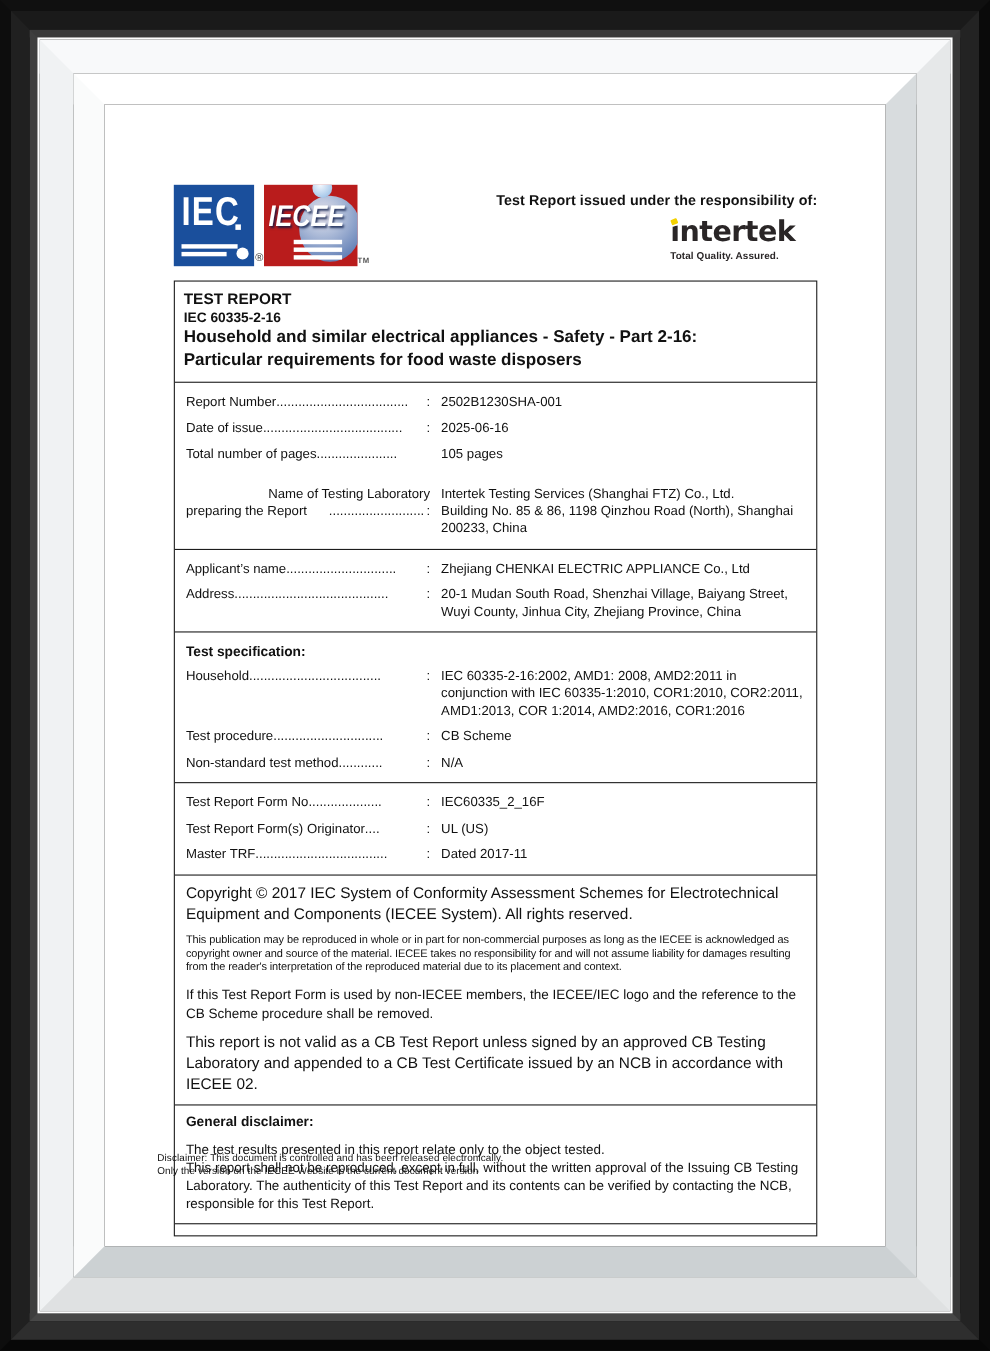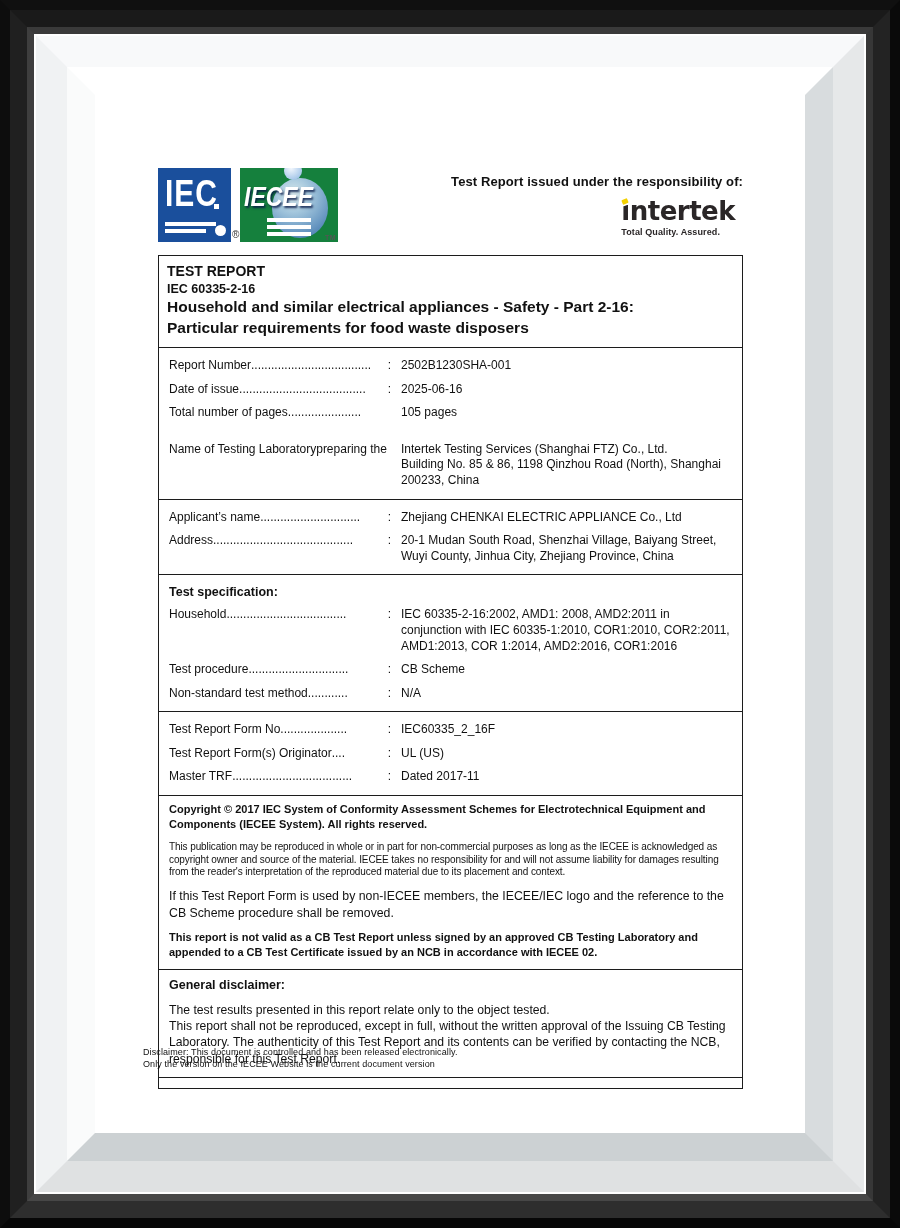--- a/index.html
+++ b/index.html
@@ -22,34 +22,34 @@
 
   .iec-box { width:73px; height:74px; background:#1a4f9c; position:relative; }
   .iec-text { position:absolute; top:5px; left:7px; color:#fff; font-weight:bold; font-size:30px; letter-spacing:1px; transform:scaleY(1.22); transform-origin:top; }
   .iec-period { position:absolute; left:56px; top:36px; width:5px; height:5px; background:#fff; }
   .iec-bar1 { position:absolute; left:7px; bottom:16px; width:51px; height:4px; background:#fff; }
   .iec-bar2 { position:absolute; left:7px; bottom:9px; width:41px; height:4px; background:#fff; }
   .iec-dot { position:absolute; right:5px; bottom:6px; width:11px; height:11px; border-radius:50%; background:#fff; }
   .reg-mark { position:absolute; left:74px; top:61px; font-size:10px; color:#333; }
   .tm-mark { position:absolute; left:167px; top:66px; font-size:7px; font-weight:bold; color:#555; letter-spacing:0.5px; }
 
-  .iecee-box { width:98px; height:74px; background:#15803d; position:relative; overflow:hidden; }
+  .iecee-box { width:85px; height:74px; background:#b91c1c; position:relative; overflow:hidden; }
   .globe { position:absolute; left:32px; top:10px; width:56px; height:60px; border-radius:50%;
            background:radial-gradient(circle at 38% 28%, #eaf2fb 0%, #b3cfec 30%, #6d97cc 70%, #3a6bb2 100%); opacity:0.92; }
   .globe-top { position:absolute; left:44px; top:-6px; width:18px; height:18px; border-radius:50%;
            background:radial-gradient(circle at 40% 35%, #f2f7fd 0%, #a9c9ea 70%, #6d97cc 100%); }
   .iecee-text { position:absolute; top:13px; left:4px; color:#fff; font-weight:bold; font-style:italic; font-size:23px;
            letter-spacing:0px; transform:scaleY(1.18); transform-origin:top; text-shadow:1.5px 1.5px 2px rgba(8,25,70,0.85); }
   .iecee-b1 { position:absolute; left:27px; top:50px; width:44px; height:3.5px; background:#fff; }
   .iecee-b2 { position:absolute; left:27px; top:57px; width:44px; height:3.5px; background:#fff; }
   .iecee-b3 { position:absolute; left:27px; top:64px; width:44px; height:3.5px; background:#fff; }
 
   .resp { flex:1; text-align:right; padding-top:6px; }
   .resp-line { font-size:13px; font-weight:bold; letter-spacing:0.1px; }
-  .intertek-block { display:inline-block; text-align:left; margin-top:9px; margin-right:8px; }
+  .intertek-block { display:inline-block; text-align:left; margin-top:9px; margin-right:20px; }
   .intertek-word { font-family:"DejaVu Sans", sans-serif; font-weight:bold; font-size:26px; color:#2a2627; letter-spacing:-0.5px; line-height:1; position:relative; }
   .tittle { position:absolute; left:1px; top:1px; width:6px; height:5px; background:#f3d100; border-radius:1px; transform:rotate(-22deg); box-shadow:0 0 0 1.5px #ffffff; }
   .intertek-tag { font-size:9px; font-weight:bold; color:#2a2627; margin-top:3px; letter-spacing:0.1px; }
 
   
   .report-table { margin:13px 62px 0 63px; border:1.5px solid #1c1c1c; }
   .tsection { padding:6px 10px; }
   .tsection + .tsection { border-top:1.5px solid #1c1c1c; }
 
   .title-sect { text-align:left; padding:6px 8px 8px; }
@@ -61,21 +61,21 @@
   .lblcell { display:flex; width:222px; flex:0 0 222px; font-weight:normal; font-size:12px; overflow:hidden; }
   .lbl { white-space:nowrap; }
   .leader { flex:1; overflow:hidden; white-space:nowrap; }
   .colon { padding-left:2px; }
   .valcell { flex:1; font-size:12px; padding-left:10px; }
   .row-spacer { height:13px; }
   .lbl2line .line2 { display:flex; }
   .subhead { font-weight:bold; font-size:12.5px; padding:4px 0; }
 
   .copy-sect p { margin:0 0 9px 0; }
-  .copy-bold { font-size:11px; font-weight:bold; line-height:1.35; }
+  .copy-bold { font-size:14px; font-weight:normal; line-height:1.35; }
   .copy-small { font-size:10px; line-height:1.28; letter-spacing:-0.1px; }
   .copy-normal { font-size:12.3px; line-height:1.35; }
   .copy-sect p:last-child { margin-bottom:3px; }
 
   .gd-head { font-weight:bold; font-size:12.5px; margin:2px 0 10px; }
   .gd-body { font-size:12.2px; line-height:1.33; margin-bottom:4px; }
 
   .empty-sect { height:11px; padding:0; }
 
   .footer-disclaimer { position:absolute; left:48px; top:951px; font-size:9px; line-height:1.35; color:#111; letter-spacing:0.1px; }
@@ -149,21 +149,21 @@
             <div class="row">
               <div class="lblcell">
                         <span class="lbl">Total number of pages </span>
                         <span class="leader">......................</span>
                         <span class="colon"></span>
                       </div>
               <div class="valcell">105 pages</div>
             </div>
             <div class="row-spacer"></div>
             <div class="row lbl2line">
-              <div class="lblcell" style="text-align:right;">
+              <div class="lblcell" style="flex-direction:column;text-align:right;">
                 <div class="lbl">Name of Testing Laboratory</div>
                 <div class="line2">
                           <span class="lbl">preparing the Report </span>
                           <span class="leader">..........................</span>
                           <span class="colon">:</span>
                         </div>
               </div>
               <div class="valcell">
                 <div>Intertek Testing Services (Shanghai FTZ) Co., Ltd.</div>
                 <div>Building No. 85 &amp; 86, 1198 Qinzhou Road (North), Shanghai 200233, China</div>

